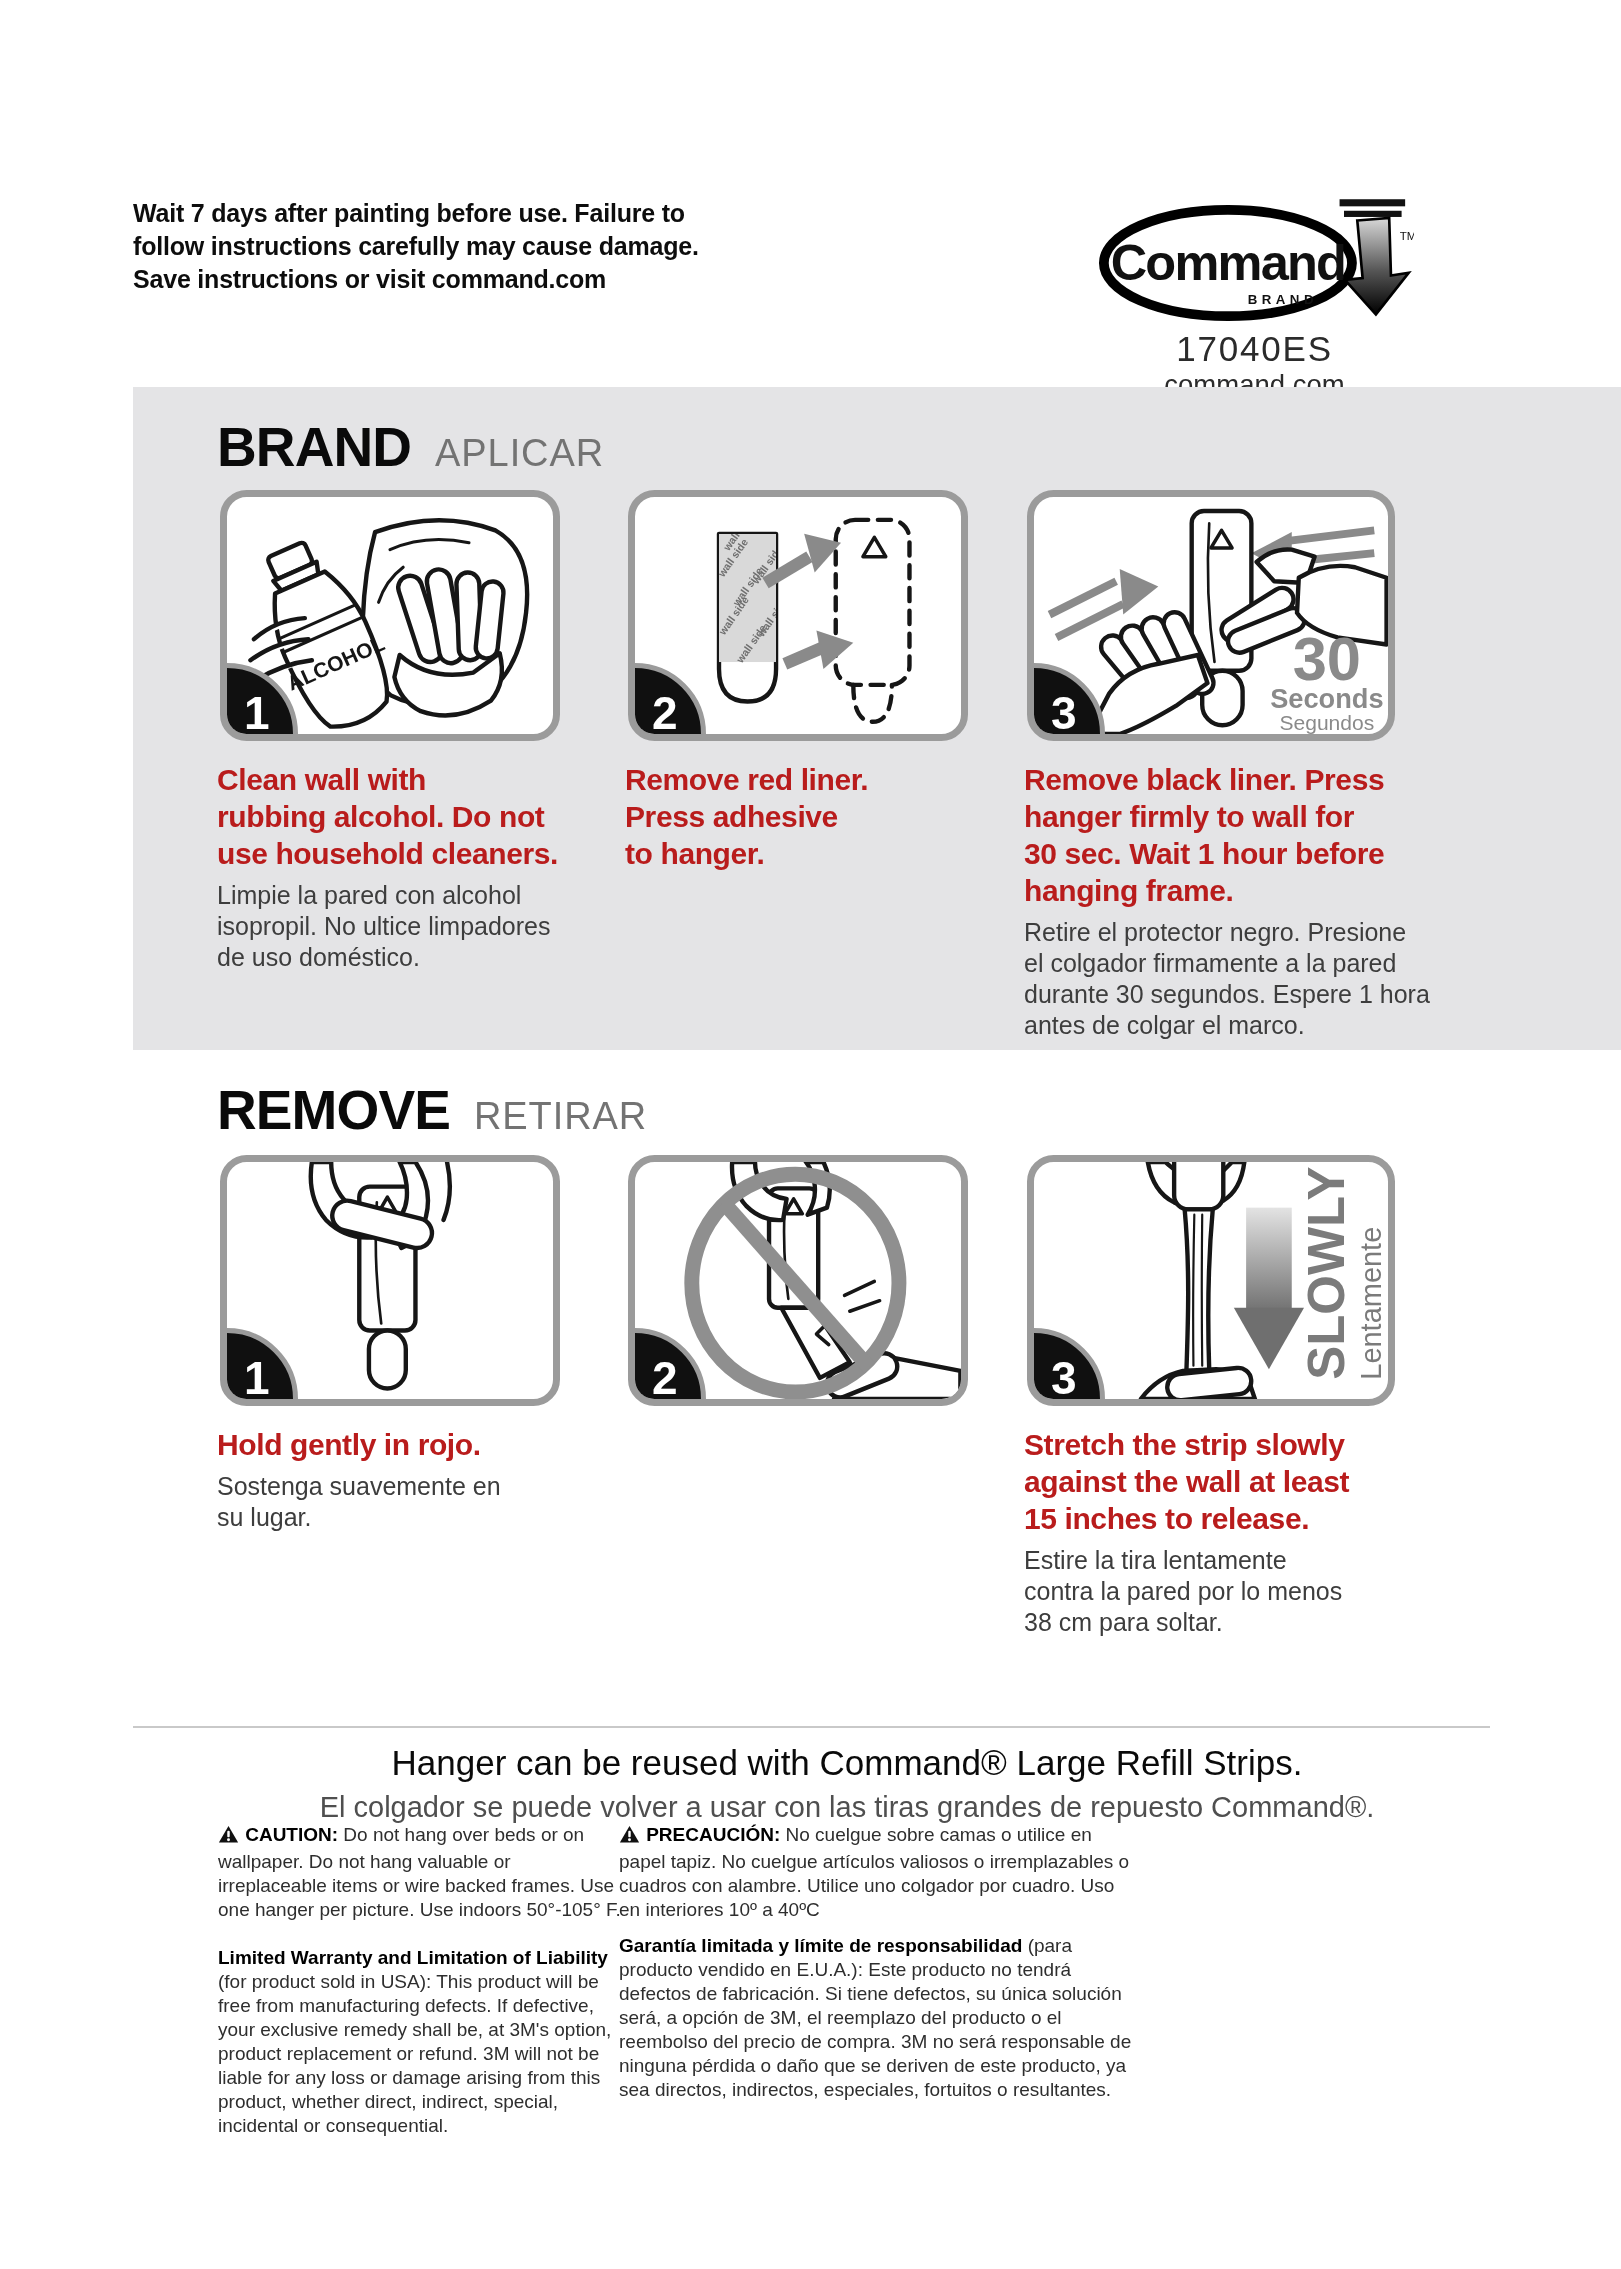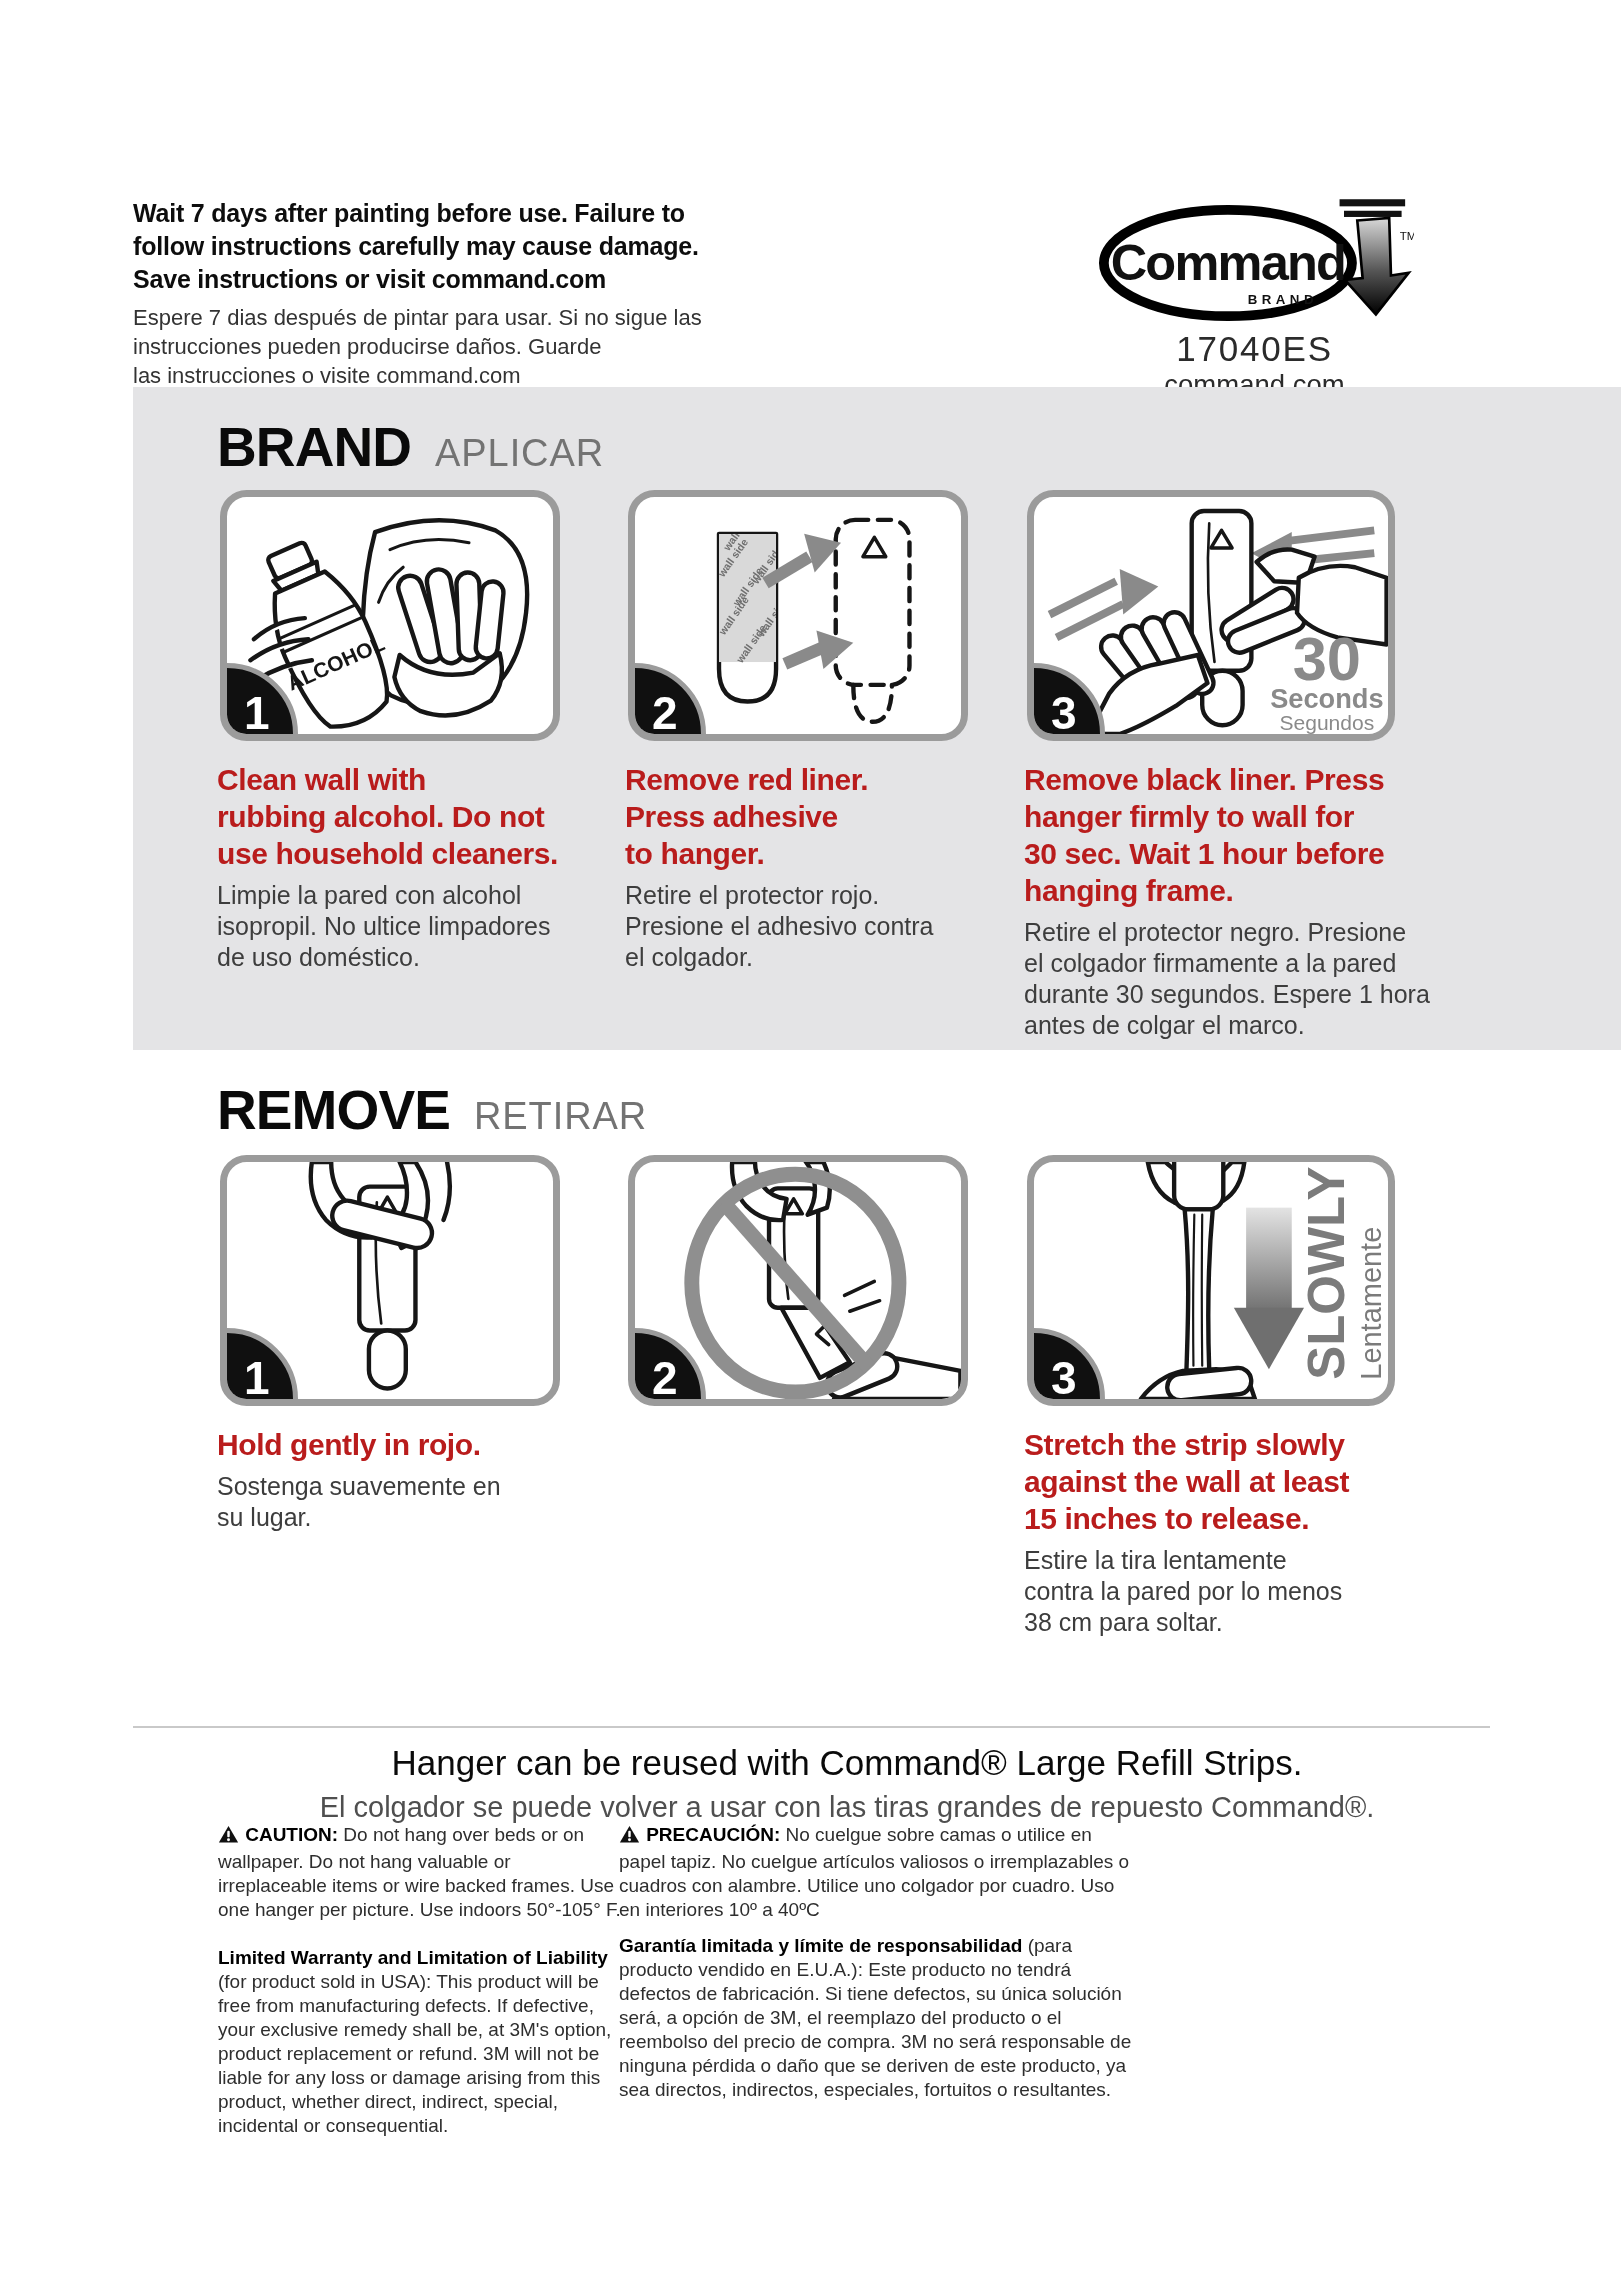--- a/index.html
+++ b/index.html
@@ -49,23 +49,20 @@
 </style>
 </head>
 <body>
 
 <div class="page">
 
   <div class="abs" style="left:133px;top:197px;width:638px">
     <div class="warn-en pre">Wait 7 days after painting before use. Failure to
 follow instructions carefully may cause damage.
 Save instructions or visit command.com</div>
-    <div class="warn-es pre">Espere 7 dias después de pintar para usar. Si no sigue las
-instrucciones pueden producirse daños. Guarde
-las instrucciones o visite command.com</div>
   </div>
 
   <div class="abs brandblock" style="left:1086px;top:192px;width:337px">
     <svg width="319" height="135" viewBox="0 0 360 152" style="margin:0 auto;display:block">
       <defs>
         <linearGradient id="gradArrowLogo" x1="0" y1="0" x2="0" y2="1">
           <stop offset="0" stop-color="#d8d8d8"></stop>
             <stop offset="0.55" stop-color="#555555"></stop>
             <stop offset="1" stop-color="#000000"></stop>
         </linearGradient>
@@ -206,23 +203,20 @@
 rubbing alcohol. Do not
 use household cleaners.</div>
     <div class="cap-es pre">Limpie la pared con alcohol
 isopropil. No ultice limpadores
 de uso doméstico.</div>
   </div>
   <div class="abs" style="left:625px;top:761px;width:390px">
     <div class="cap-en pre">Remove red liner.
 Press adhesive
 to hanger.</div>
-    <div class="cap-es pre">Retire el protector rojo.
-Presione el adhesivo contra
-el colgador.</div>
   </div>
   <div class="abs" style="left:1024px;top:761px;width:426px">
     <div class="cap-en pre">Remove black liner. Press
 hanger firmly to wall for
 30 sec. Wait 1 hour before
 hanging frame.</div>
     <div class="cap-es pre">Retire el protector negro. Presione
 el colgador firmamente a la pared
 durante 30 segundos. Espere 1 hora
 antes de colgar el marco.</div>

